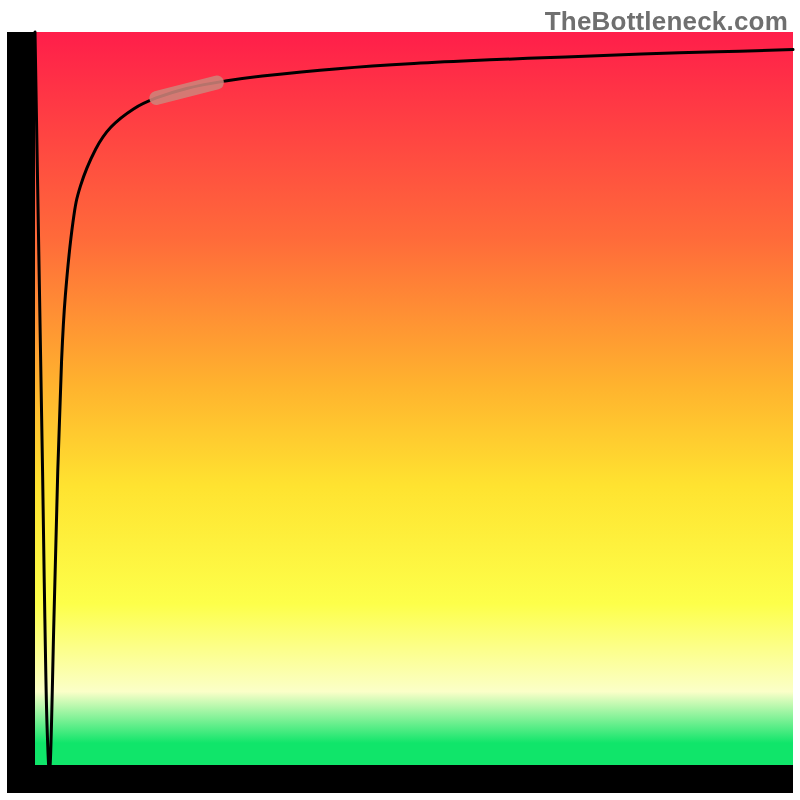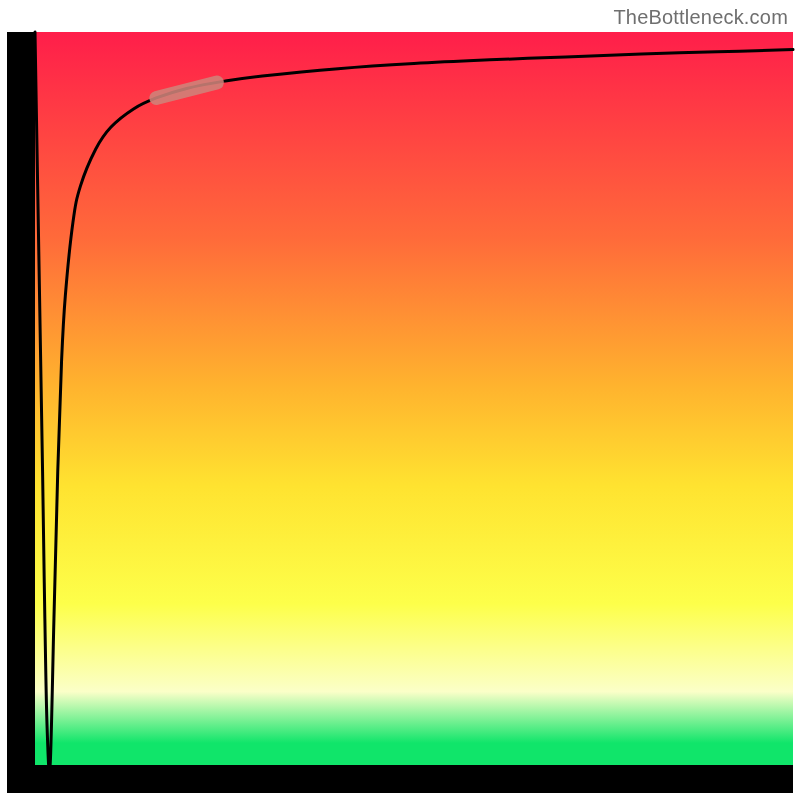--- a/index.html
+++ b/index.html
@@ -8,23 +8,23 @@
     height: 800px;
     background: #ffffff;
     position: relative;
     font-family: Arial, Helvetica, sans-serif;
     overflow: hidden;
   }
   .attribution {
     position: absolute;
     top: 6px;
     right: 12px;
-    font-size: 20px;
+    font-size: 26px;
     color: #6f6f6f;
-    font-weight: 400;
+    font-weight: 700;
     letter-spacing: 0.2px;
   }
   .plot-wrap {
     position: absolute;
     left: 0;
     top: 0;
     width: 800px;
     height: 800px;
   }
   svg { display: block; }

